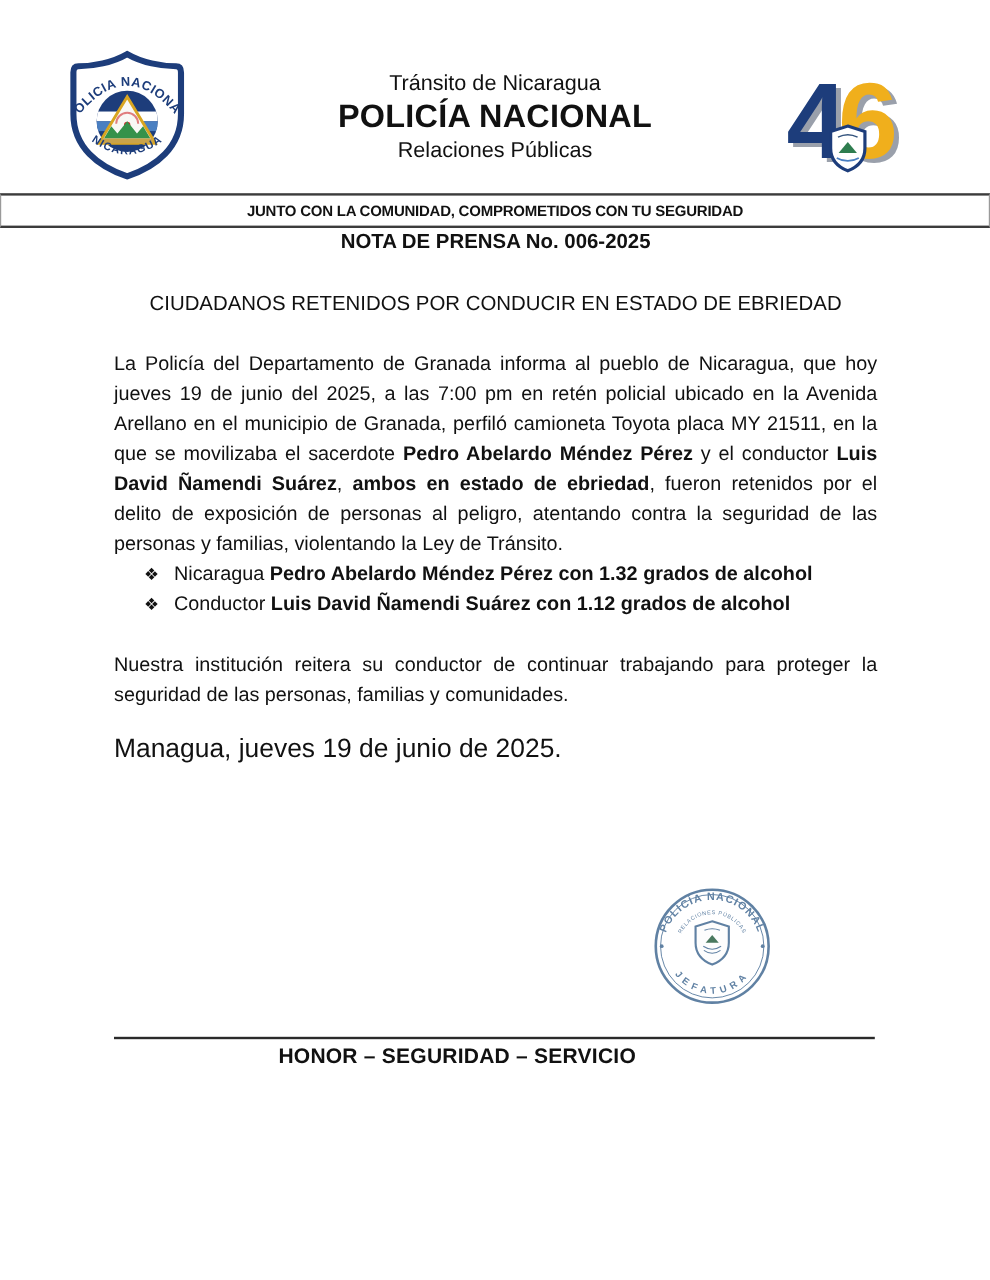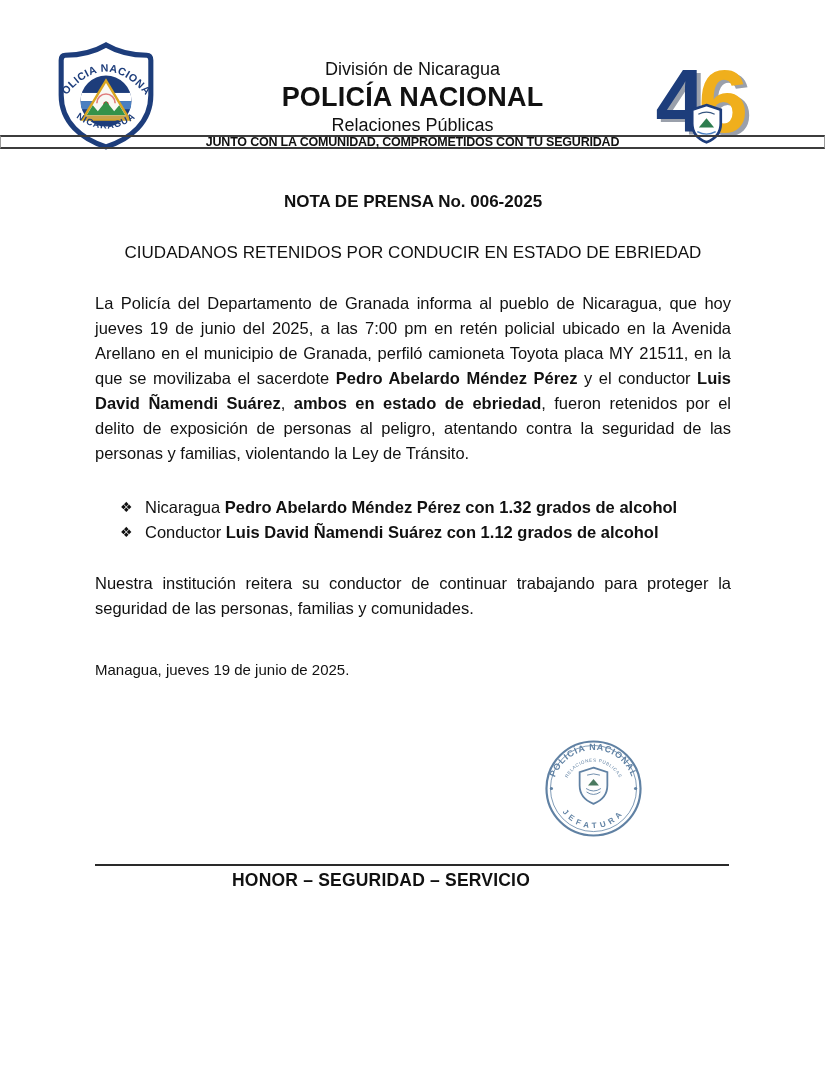--- a/index.html
+++ b/index.html
@@ -19,38 +19,38 @@
   }
   
   .police-logo{position:absolute;left:55px;top:42px;width:102px;height:108px;}
   .header-center{position:absolute;left:100px;right:100px;top:57px;text-align:center;line-height:1;}
   .hdr-country{font-size:18px;line-height:24px;}
   .hdr-institution{font-size:27px;font-weight:bold;line-height:32px;letter-spacing:0.2px;}
   .hdr-department{font-size:18px;line-height:25px;}
   .logo-46{position:absolute;left:648px;top:50px;width:118px;height:102px;}
   
   .motto-banner{
-    position:absolute;left:0;top:135px;width:825px;height:14px;
+    position:absolute;left:0;top:161px;width:825px;height:29px;
     box-sizing:border-box;
     border-top:2px solid #3c3c3c;border-bottom:2px solid #3c3c3c;
     border-left:1px solid #9a9a9a;border-right:1px solid #9a9a9a;
     display:flex;align-items:center;justify-content:center;
   }
   .motto-banner span{font-size:12.5px;font-weight:bold;letter-spacing:-0.2px;}
   
   .content{position:absolute;left:95px;top:192px;width:636px;}
   .doc-title{margin:0 0 28px 0;text-align:center;font-size:17px;font-weight:bold;}
   .doc-subtitle{margin:0 0 26px 0;text-align:center;font-size:17px;font-weight:normal;line-height:25px;}
   .para{margin:0;font-size:16.5px;line-height:25px;text-align:justify;}
-  .para.p1{margin-bottom:29px;}
+  .para.p1{}
   .para.p2{margin-bottom:0;}
   .bullet-list{list-style:none;margin:0 0 26px 0;padding:0 0 0 25px;}
   .bullet-item{position:relative;padding-left:25px;font-size:16.5px;line-height:25px;text-align:justify;}
   .bullet-marker{position:absolute;left:0;top:0;font-size:14px;}
-  .dateline{margin:36px 0 0 0;font-size:15px;line-height:25px;}
+  .dateline{margin:19px 0 0 0;font-size:22px;line-height:25px;}
   b{font-weight:bold;}
   
   .signature{position:absolute;left:0;top:787px;width:790px;text-align:center;
     font-size:17.5px;font-weight:bold;line-height:26px;}
   .seal{position:absolute;left:544px;top:739px;width:99px;height:99px;opacity:0.92;}
   .footer-rule{position:absolute;left:95px;top:864px;width:634px;height:0;
     border-top:2px solid #2a2a2a;}
   .footer-motto{position:absolute;left:0;top:870px;width:762px;text-align:center;
     font-size:17.5px;font-weight:bold;letter-spacing:0.2px;}
   
@@ -86,21 +86,21 @@
       <circle cx="50" cy="61" r="2.6" fill="#cf2b2b"></circle>
       <path d="M31 72 L37 62 L42 68 L50 58 L58 68 L63 62 L69 72 Z" fill="#35924a"></path>
       <rect x="29" y="72" width="42" height="4" fill="#c9a34a"></rect>
       <text font-size="9" font-weight="bold" class="fill-navy" letter-spacing="1">
         <textPath href="#shieldBottomArc" startOffset="50%" text-anchor="middle">NICARAGUA</textPath>
       </text>
     </svg>
   </div>
 
   <div class="header-center">
-    <div class="hdr-country">División de Nicaragua</div>
+    <div class="hdr-country">Tránsito de Nicaragua</div>
     <div class="hdr-institution">POLICÍA NACIONAL</div>
     <div class="hdr-department">Relaciones Públicas</div>
   </div>
 
   <div class="logo-46">
     <svg viewBox="0 0 115 100" width="118" height="102">
       <text x="11" y="83" font-size="88" font-weight="bold" fill="#9aa0ab">4</text>
       <text x="53" y="83" font-size="88" font-weight="bold" fill="#9aa0ab">6</text>
       <text x="49" y="80" font-size="88" font-weight="bold" class="fill-gold">6</text>
       <text x="7" y="80" font-size="88" font-weight="bold" class="fill-navy">4</text>

